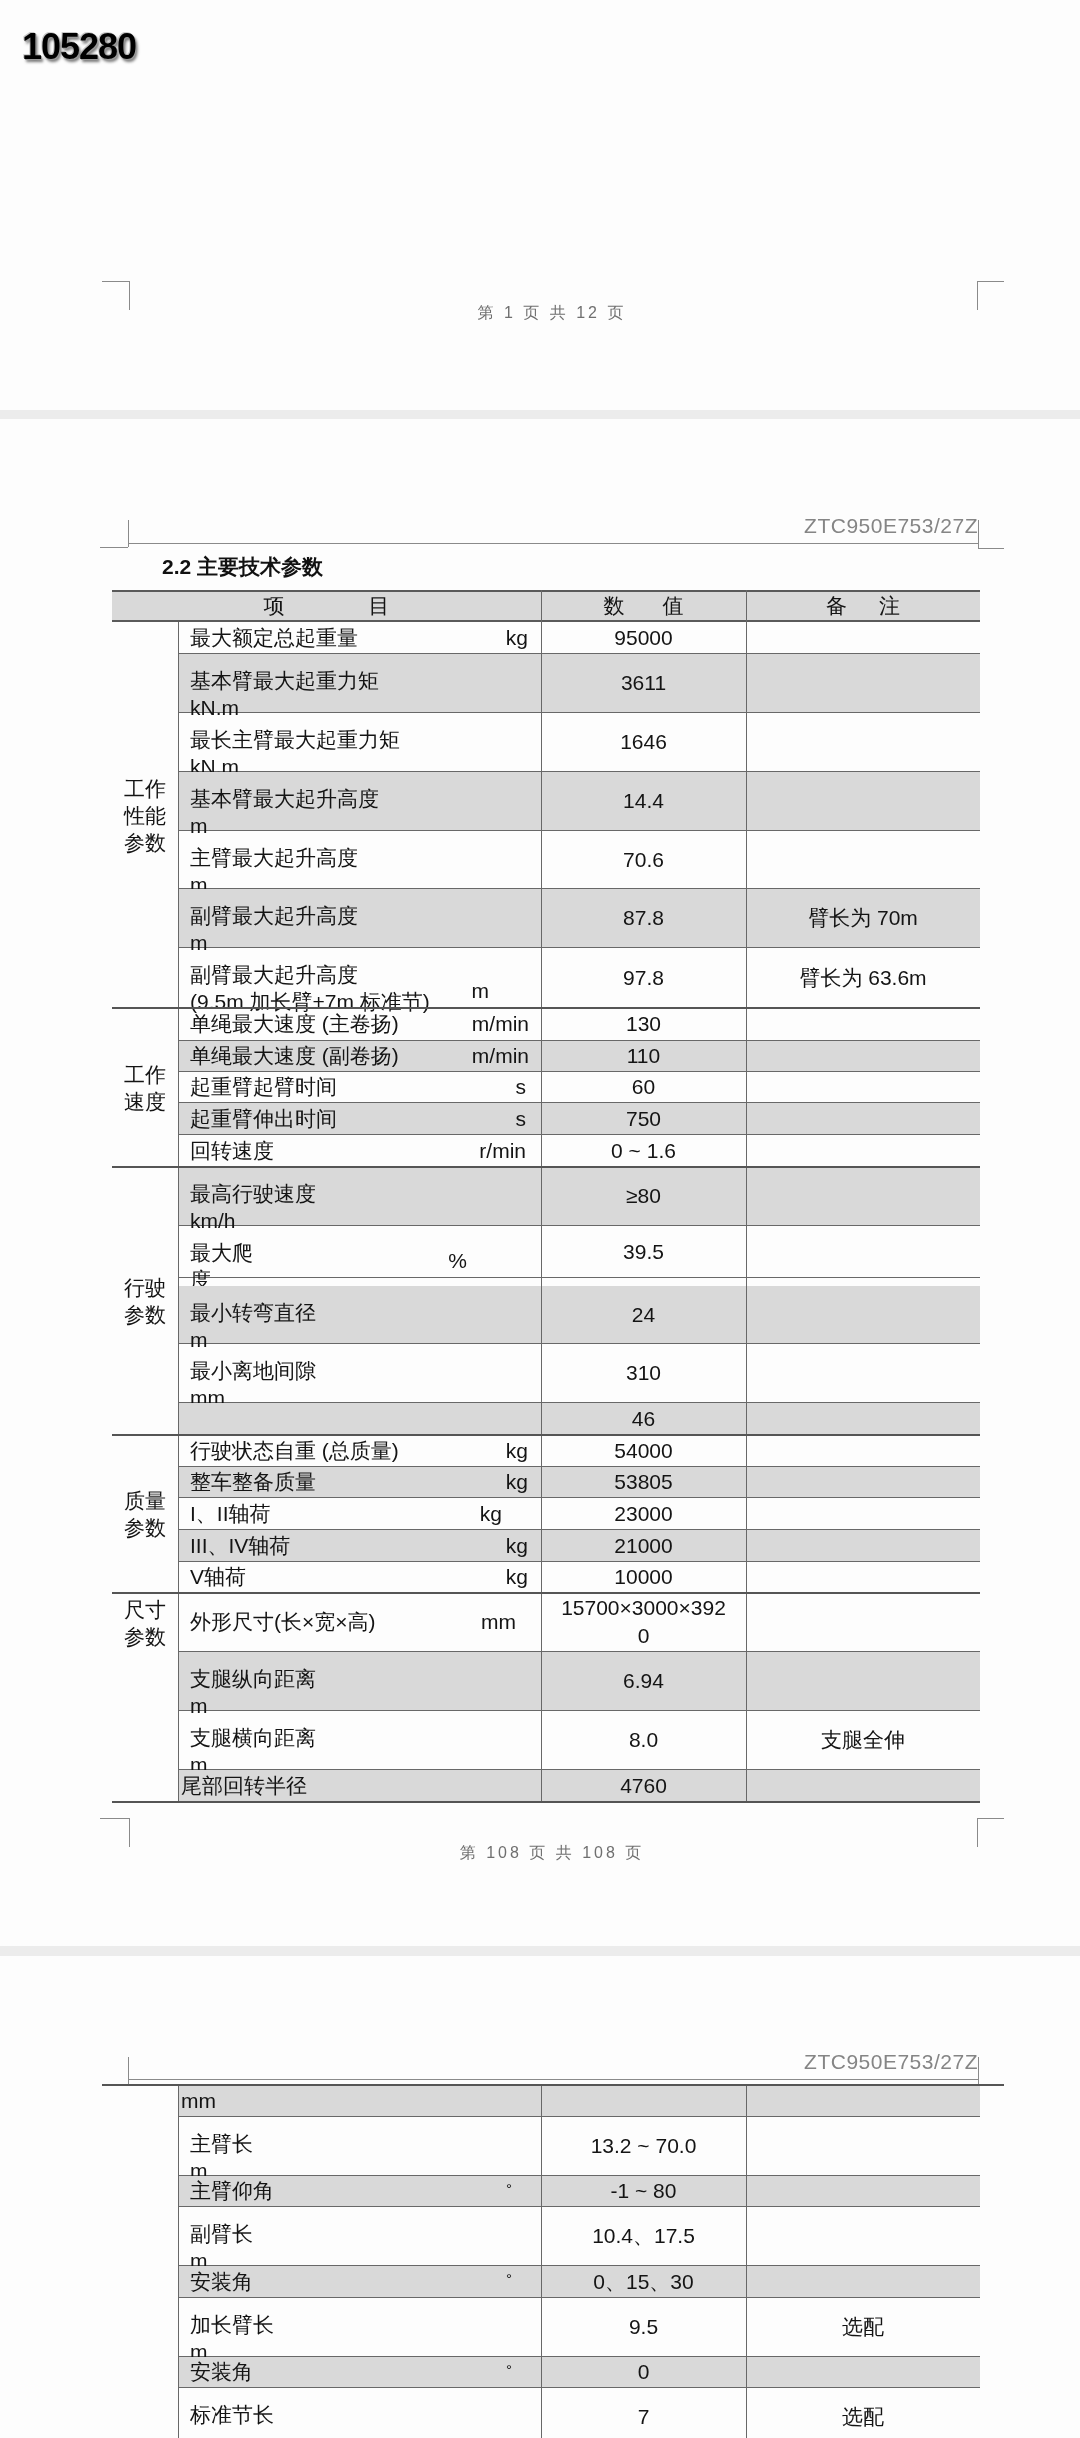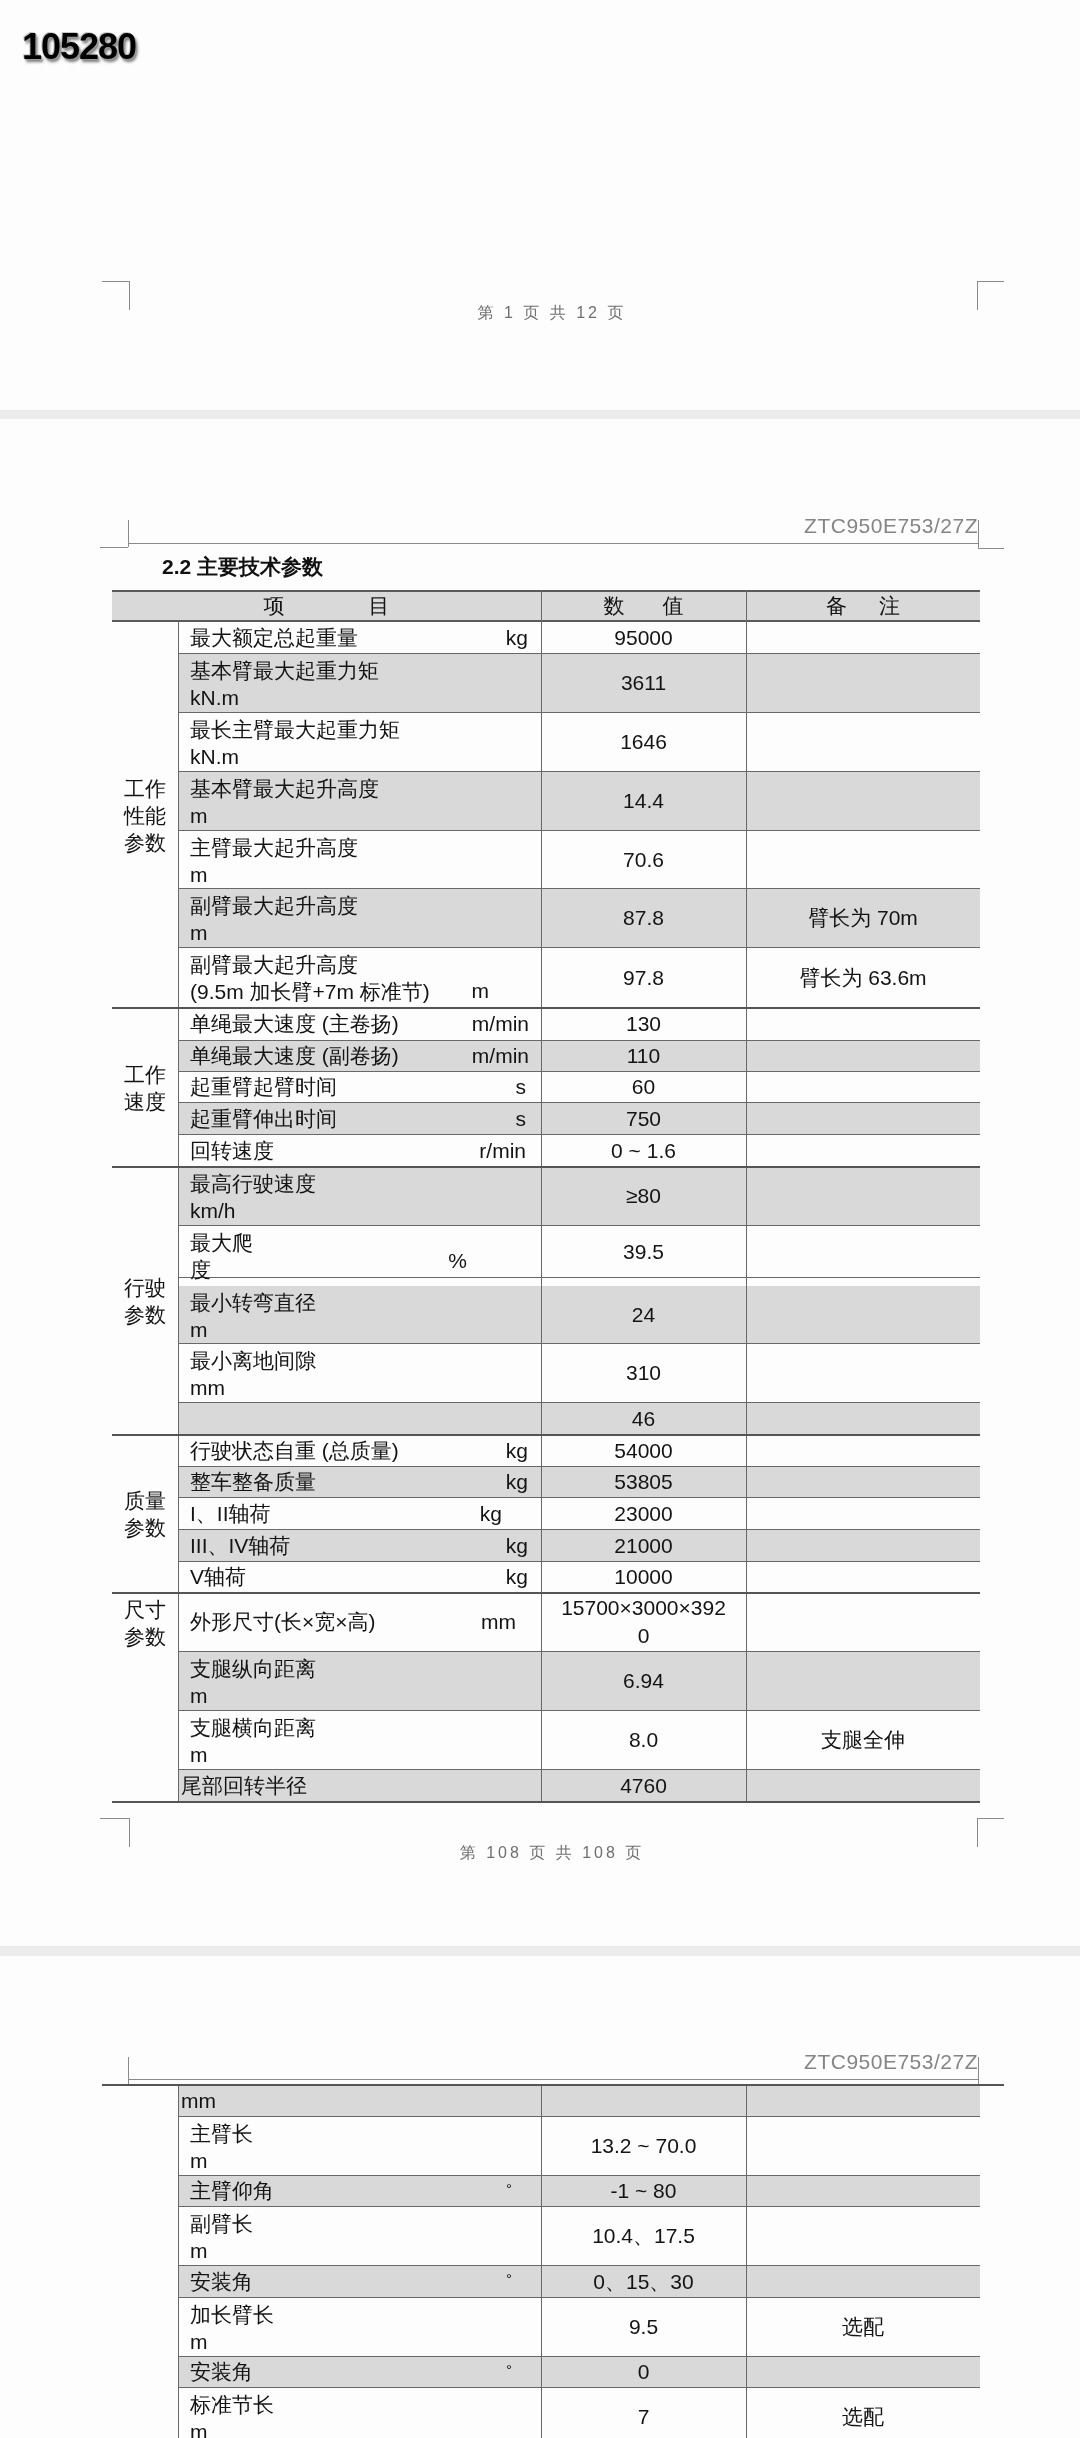--- a/index.html
+++ b/index.html
@@ -44,21 +44,21 @@
     position:absolute; left:112px; width:66px; display:flex; flex-direction:column;
     align-items:center; justify-content:center; font-size:21px; line-height:27px; text-align:center;
   }
   .row {
     position:absolute; left:178px; width:802px; box-sizing:border-box;
     border-bottom:1px solid #686868; font-size:21px;
   }
   .row.g { background:#d9d9d9; }
   .ci { position:absolute; left:0; top:0; width:363px; height:100%; padding-left:12px; box-sizing:border-box; }
   .ci.one { display:flex; align-items:center; }
-  .ci.two { padding-top:3px; }
+  .ci.two { padding-top:13px; }
   .ci .ln { display:block; line-height:27px; white-space:nowrap; }
   .ci.one .ln { line-height:26px; }
   .unit { position:absolute; top:50%; transform:translateY(-50%); white-space:nowrap; line-height:26px; }
   .unit.l2 { top:auto; bottom:3px; transform:none; }
   .unit.deg { top:0; transform:none; font-size:15px; }
   .cv {
     position:absolute; left:363px; top:0; width:205px; height:100%;
     display:flex; align-items:center; justify-content:center; text-align:center;
   }
   .cv .wrap { display:block; width:170px; word-break:break-all; line-height:28px; text-align:center; }

